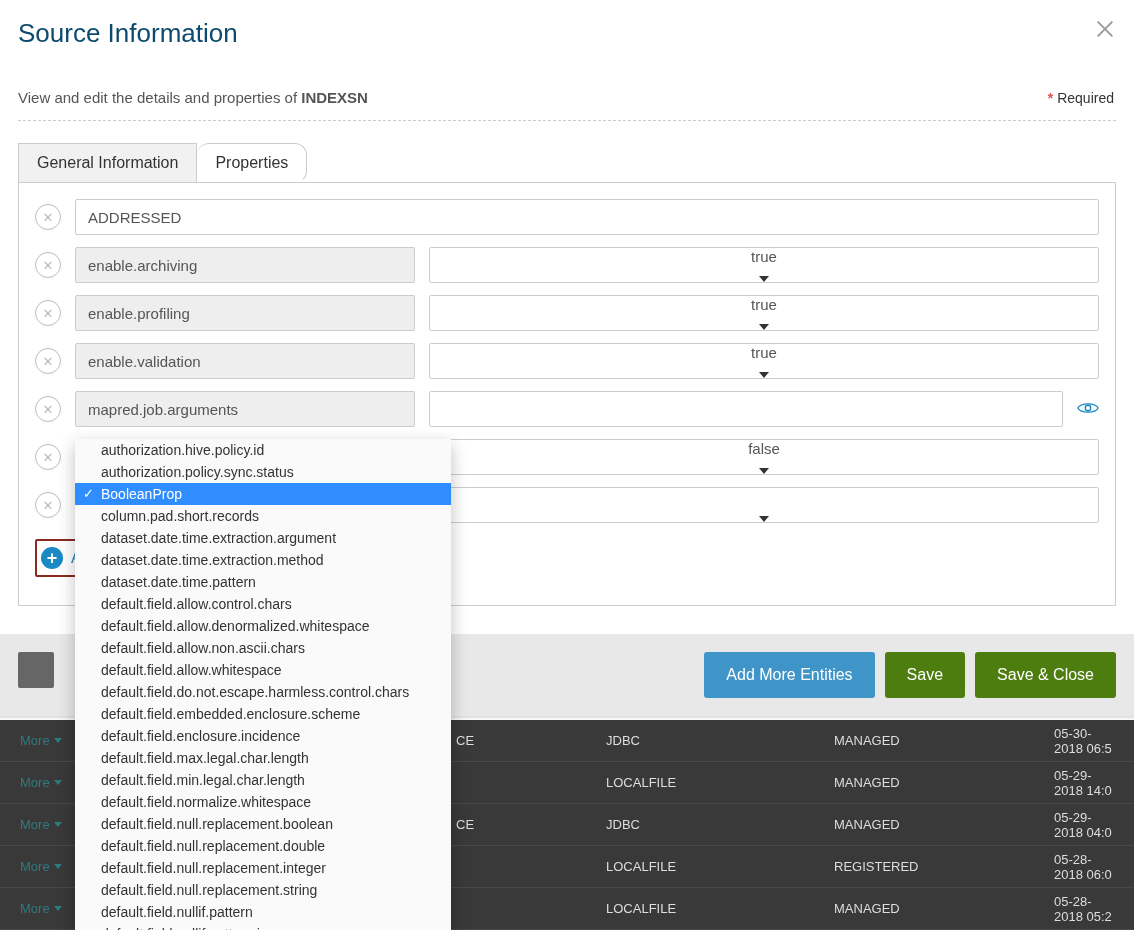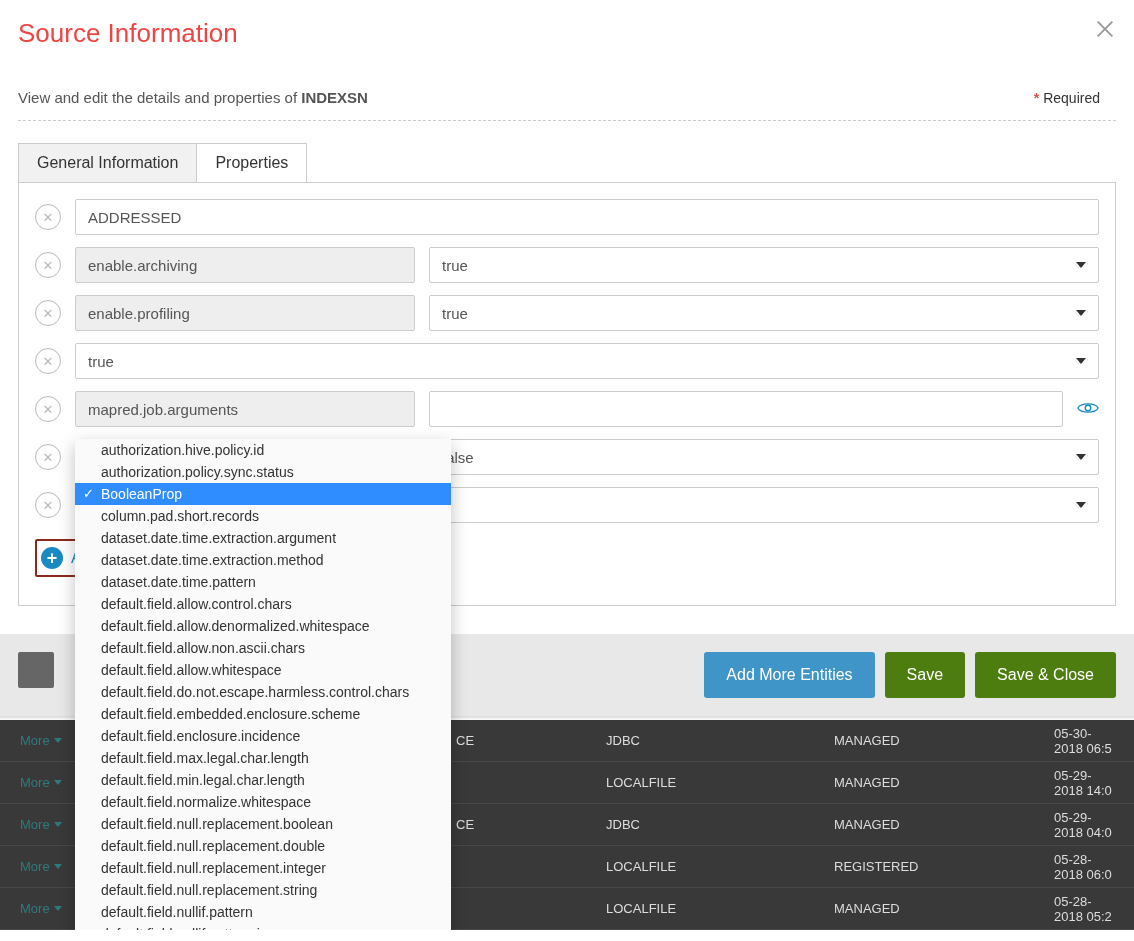--- a/index.html
+++ b/index.html
@@ -16,32 +16,32 @@
     background: #fff;
   }
   .modal-header {
     position: relative;
     padding-bottom: 14px;
     border-bottom: 1px dashed #ccc;
   }
   .modal-title {
     font-size: 26px;
     font-weight: 400;
-    color: #ef4444;
+    color: #0c4a6e;
     margin-bottom: 20px;
   }
   .modal-subtitle {
     font-size: 15px;
     color: #555;
     margin-top: 40px;
   }
   .modal-subtitle b { font-weight: 700; }
   .required-note {
     position: absolute;
-    right: 16px;
+    right: 2px;
     bottom: 14px;
     font-size: 14px;
     color: #333;
   }
   .required-note .star { color: #d9534f; font-weight: bold; }
   .close-btn {
     position: absolute;
     right: 0;
     top: 0;
     cursor: pointer;
@@ -53,21 +53,21 @@
     margin-top: 22px;
   }
   .tab {
     padding: 10px 18px;
     font-size: 16px;
     border: 1px solid #ccc;
     background: #f1f1f1;
     color: #333;
     cursor: pointer;
   }
-  .tab + .tab { border-left: none; }
+  .tab + .tab { border-left: none; border-radius: 12px; }
   .tab.active {
     background: #fff;
     border-bottom: 1px solid #fff;
   }
 
   .tab-body {
     border: 1px solid #ccc;
     margin-top: -1px;
     padding: 16px 16px 28px 16px;
     position: relative;
@@ -109,21 +109,21 @@
     border: 1px solid #ccc;
     border-radius: 2px;
     padding: 0 12px;
     font-size: 15px;
     color: #555;
     background: #fff;
     display: flex;
     align-items: center;
     justify-content: space-between;
   }
-  .prop-val.select { cursor: pointer; }
+  .prop-val.select { cursor: pointer; flex-direction: column; }
   .caret {
     width: 0; height: 0;
     border-left: 5px solid transparent;
     border-right: 5px solid transparent;
     border-top: 6px solid #333;
   }
   .eye-icon {
     color: #1a89c4;
     cursor: pointer;
     flex-shrink: 0;
@@ -296,20 +296,21 @@
       <div class="delete-icon">✕</div>
       <div class="prop-key">enable.profiling</div>
       <div class="prop-val select">
         <span>true</span>
           <span class="caret"></span>
       </div>
     </div>
     
     <div class="prop-row">
       <div class="delete-icon">✕</div>
+      <div class="prop-key">enable.validation</div>
       <div class="prop-val select">
         <span>true</span>
           <span class="caret"></span>
       </div>
     </div>
     
     <div class="prop-row">
       <div class="delete-icon">✕</div>
       <div class="prop-key">mapred.job.arguments</div>
       <div class="prop-val">

